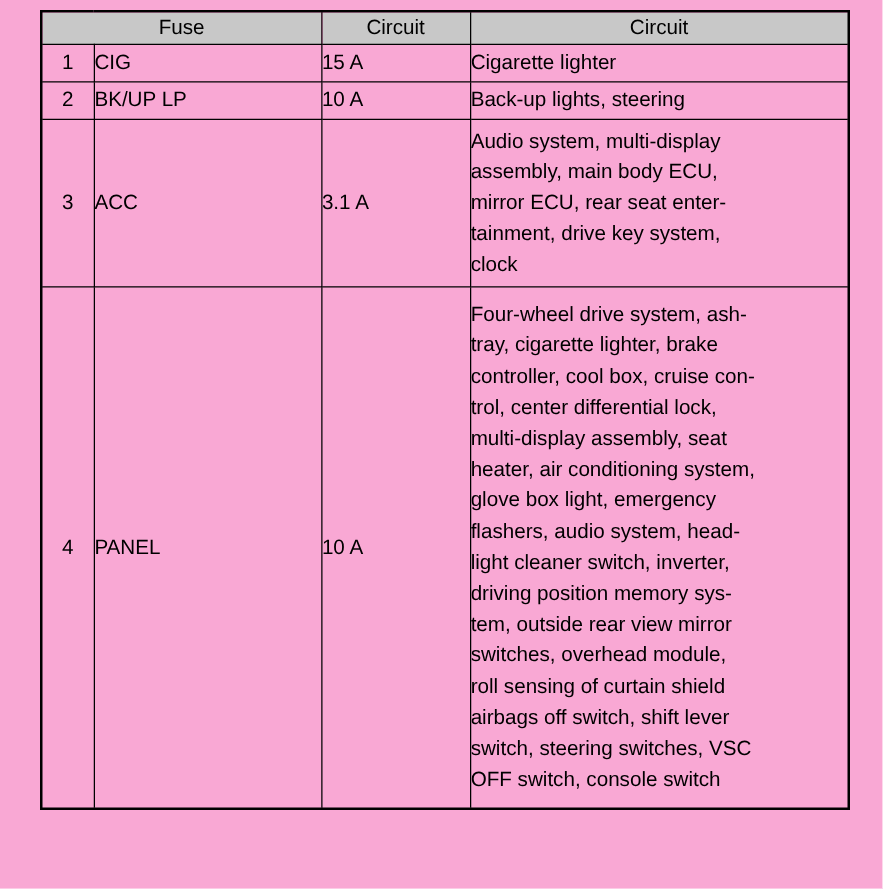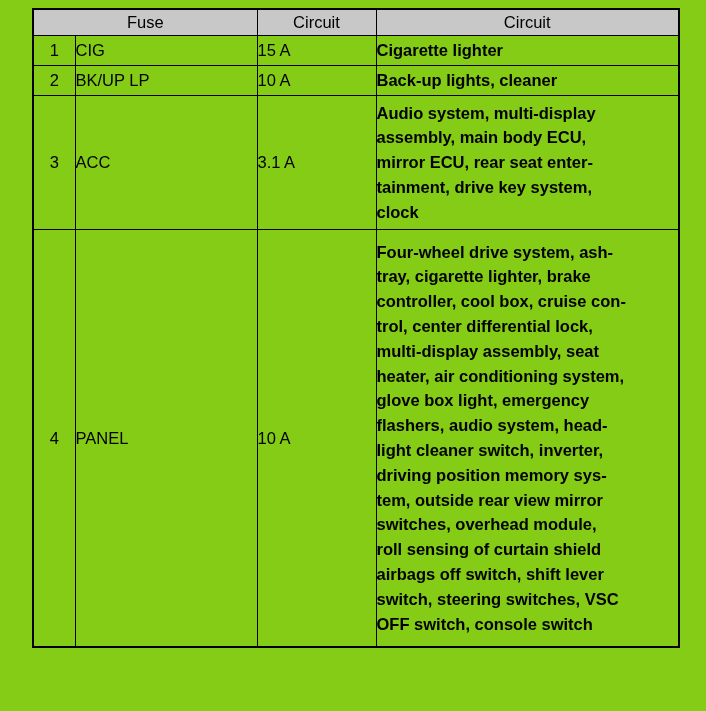--- a/index.html
+++ b/index.html
@@ -4,21 +4,21 @@
 <style>
   html, body {
     margin: 0;
     padding: 0;
     background: #ffffff;
   }
   .page {
     position: relative;
     width: 706px;
     height: 711px;
-    background: #84cc16;
+    background: #f9a8d4;
     font-family: "Liberation Sans", sans-serif;
     color: #000000;
     overflow: hidden;
   }
   table.fuse-table {
     position: absolute;
     left: 32px;
     top: 8px;
     width: 646px;
     border-collapse: collapse;
@@ -54,21 +54,20 @@
     text-align: left;
     vertical-align: middle;
   }
   td.cell-circuit {
     text-align: left;
     vertical-align: middle;
     padding-left: 9px;
     padding-right: 4px;
     white-space: pre-line;
     line-height: 24.8px;
-    font-weight: bold;
   }
   tr.row-1 td { height: 29px; }
   tr.row-2 td { height: 29px; }
   tr.row-3 td { height: 133px; }
   tr.row-4 td { height: 416px; }
 </style>
 </head>
 <body>
 
 <div class="page">
@@ -90,21 +89,21 @@
       <tr class="row-1">
         <td class="cell-num">1</td>
         <td class="cell-name">CIG</td>
         <td class="cell-amp">15 A</td>
         <td class="cell-circuit">Cigarette lighter</td>
       </tr>
       <tr class="row-2">
         <td class="cell-num">2</td>
         <td class="cell-name">BK/UP LP</td>
         <td class="cell-amp">10 A</td>
-        <td class="cell-circuit">Back-up lights, cleaner</td>
+        <td class="cell-circuit">Back-up lights, steering</td>
       </tr>
       <tr class="row-3">
         <td class="cell-num">3</td>
         <td class="cell-name">ACC</td>
         <td class="cell-amp">3.1 A</td>
         <td class="cell-circuit">Audio system, multi-display
 assembly, main body ECU,
 mirror ECU, rear seat enter-
 tainment, drive key system,
 clock</td>

